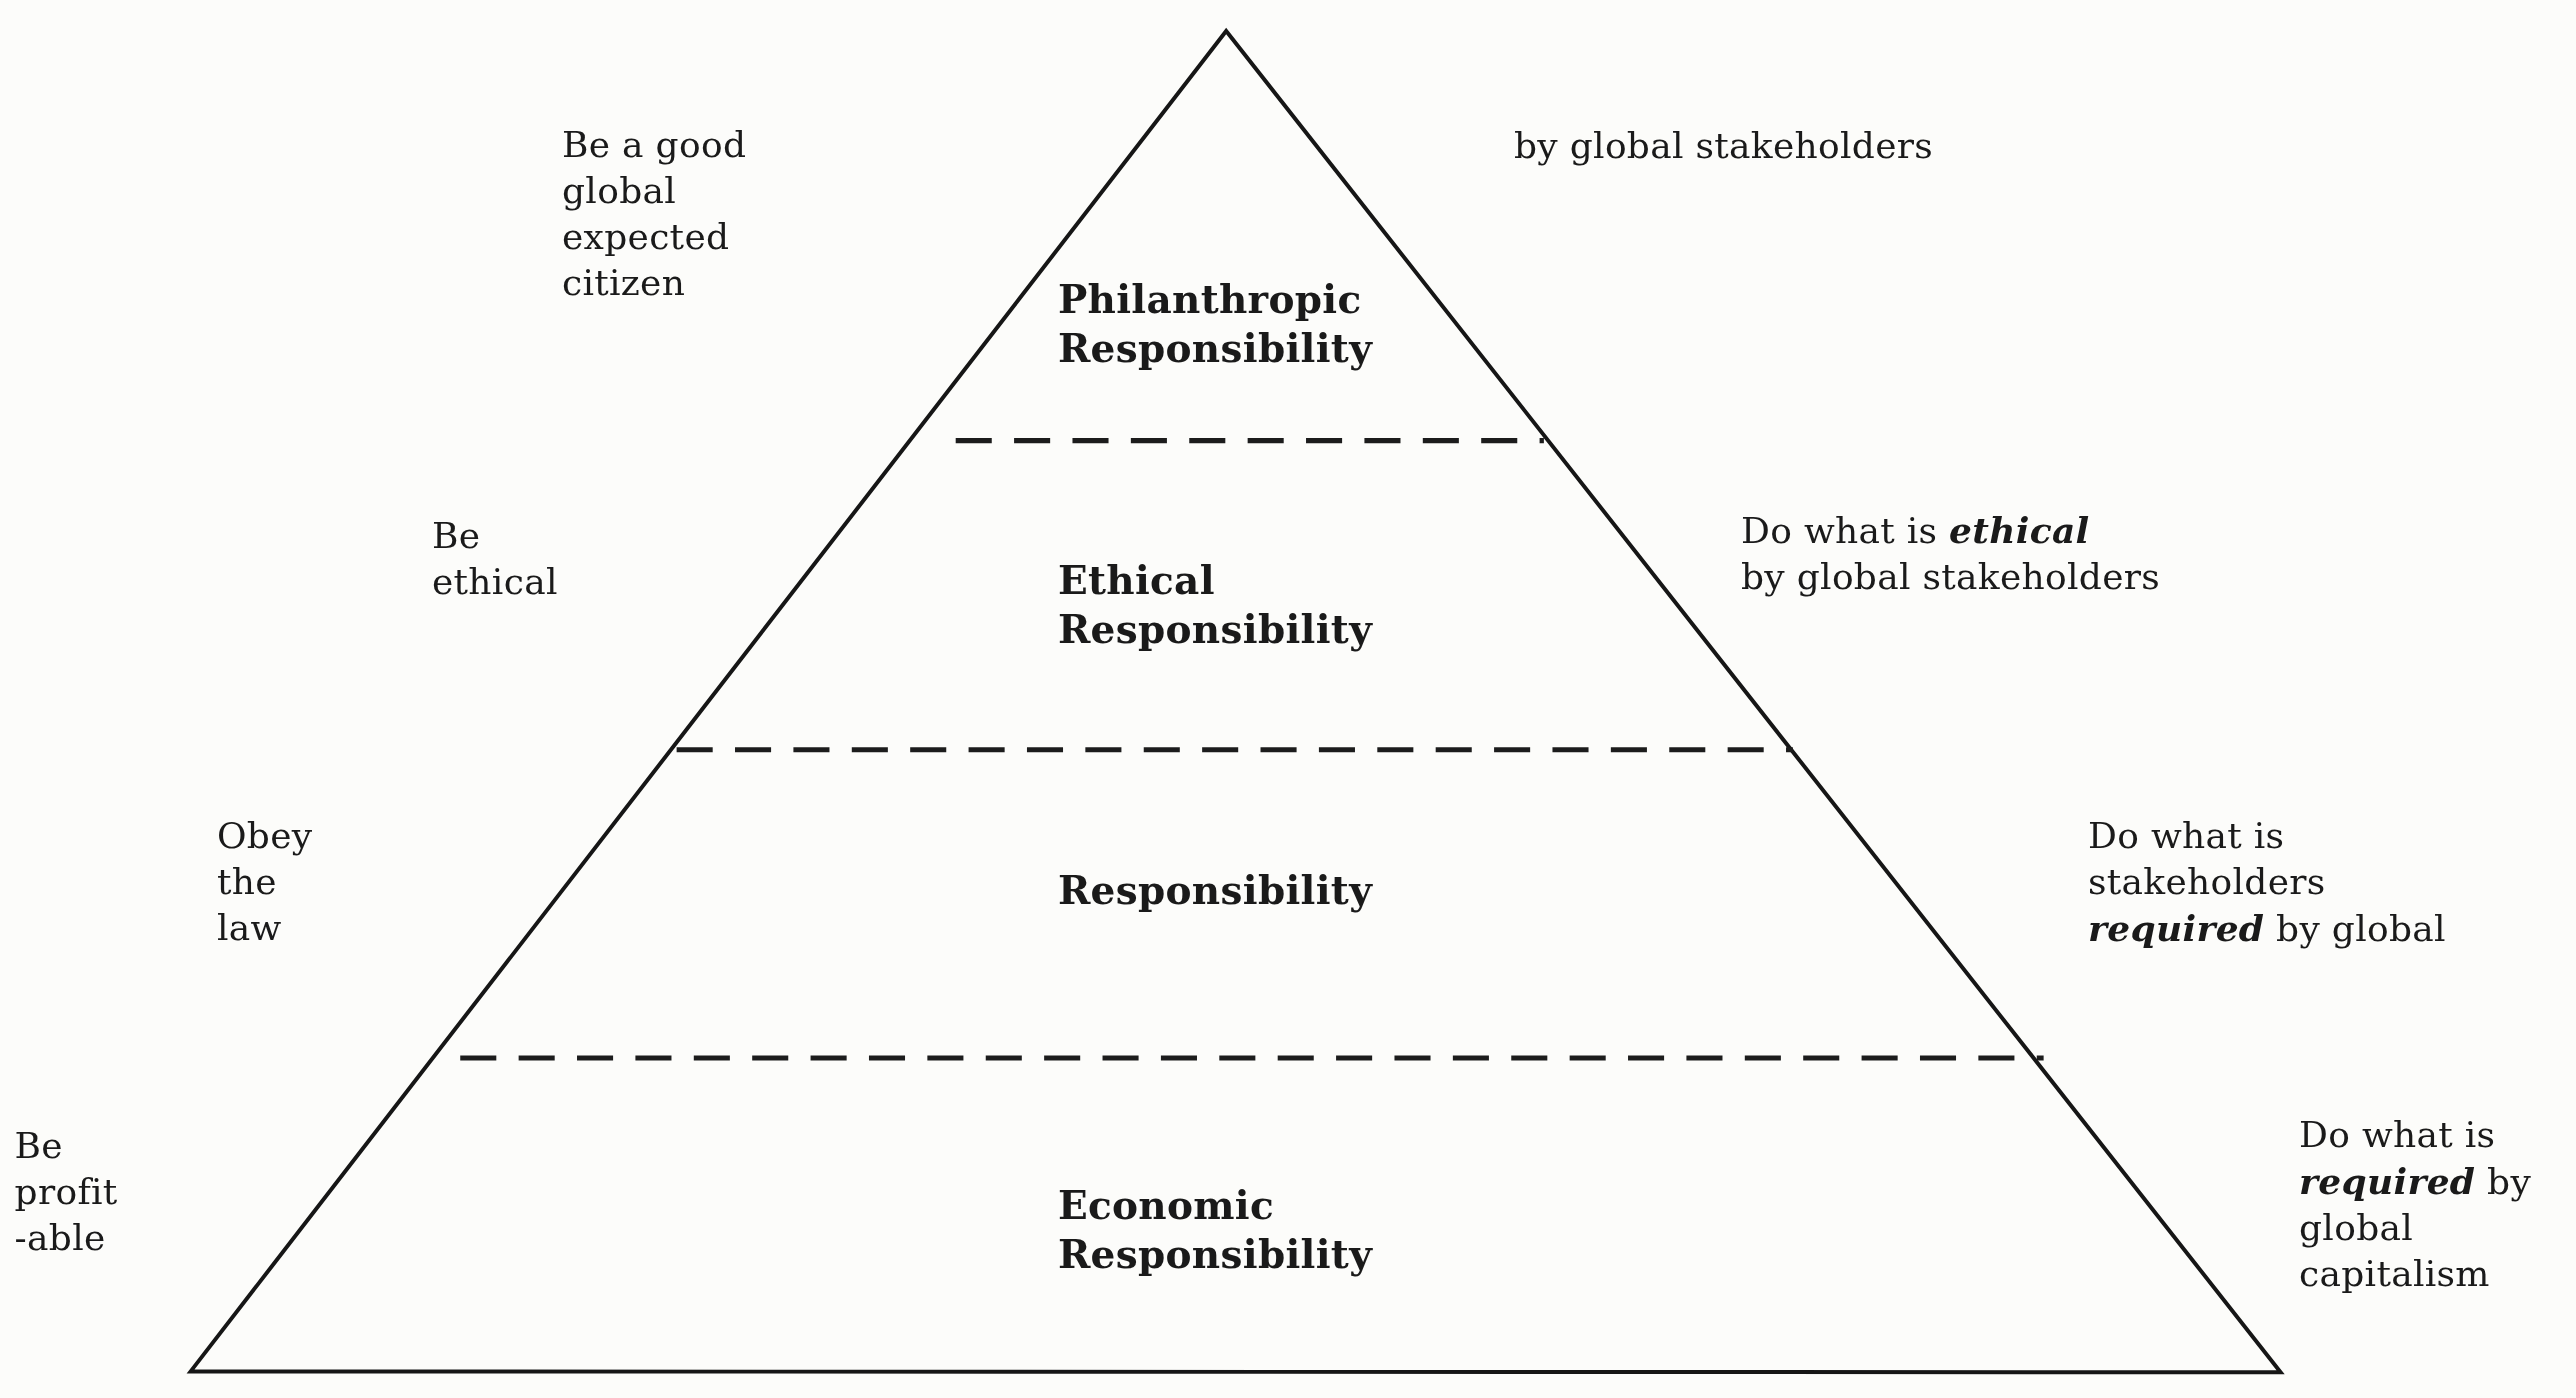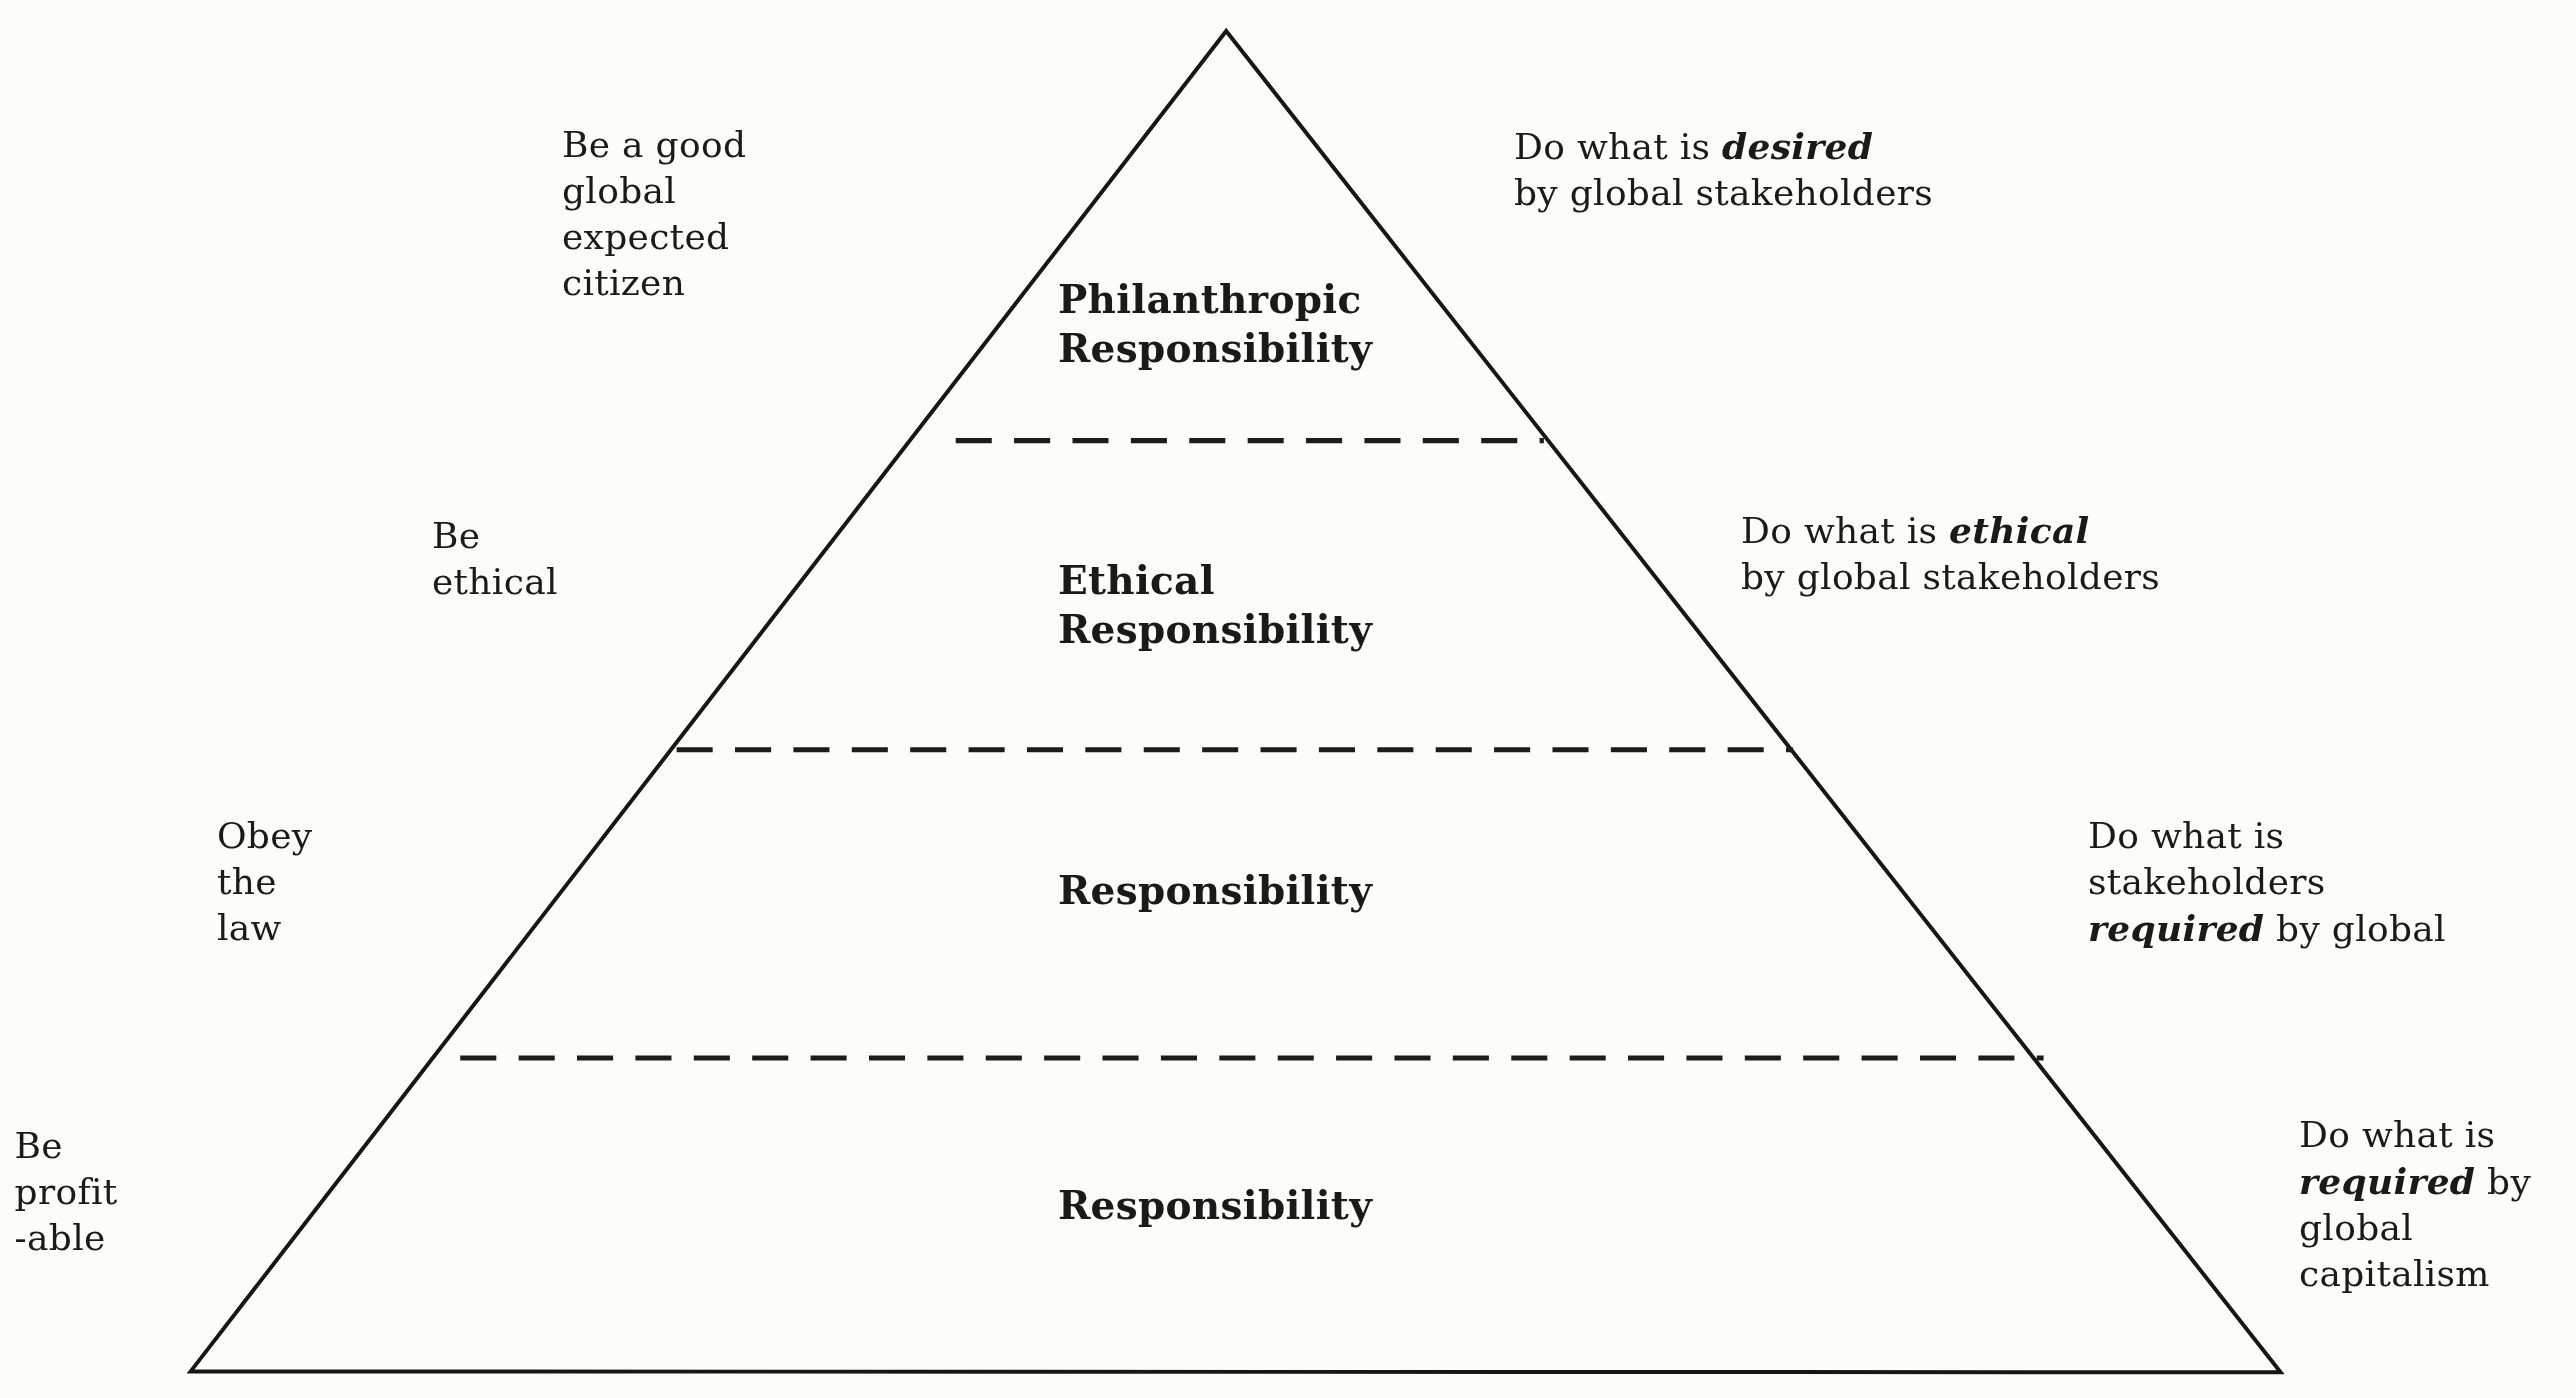--- a/index.html
+++ b/index.html
@@ -67,20 +67,21 @@
       <div><span>Responsibility</span></div>
     </div>
   <div class="level-title" style="top:556px;">
       <div><span>Ethical</span></div>
       <div><span>Responsibility</span></div>
     </div>
   <div class="level-title" style="top:866px;">
       <div><span>Responsibility</span></div>
     </div>
   <div class="level-title" style="top:1181px;">
+      <div><span>Economic</span></div>
       <div><span>Responsibility</span></div>
     </div>
 
   <div class="side-label" style="left:562px; top:122px;">
       <div><span>Be a good</span></div>
       <div><span>global</span></div>
       <div><span>expected</span></div>
       <div><span>citizen</span></div>
     </div>
   <div class="side-label" style="left:432px; top:513px;">
@@ -92,21 +93,20 @@
       <div><span>the</span></div>
       <div><span>law</span></div>
     </div>
   <div class="side-label" style="left:14.6px; top:1123px;">
       <div><span>Be</span></div>
       <div><span>profit</span></div>
       <div><span>-able</span></div>
     </div>
 
   <div class="side-label" style="left:1514px; top:123px;">
-      <div><span>Do what is </span><span class="em">desired</span></div>
       <div><span>by global stakeholders</span></div>
     </div>
   <div class="side-label" style="left:1741px; top:507px;">
       <div><span>Do what is </span><span class="em">ethical</span></div>
       <div><span>by global stakeholders</span></div>
     </div>
   <div class="side-label" style="left:2088px; top:813px;">
       <div><span>Do what is</span></div>
       <div><span>stakeholders</span></div>
       <div><span class="em">required</span><span> by global</span></div>

